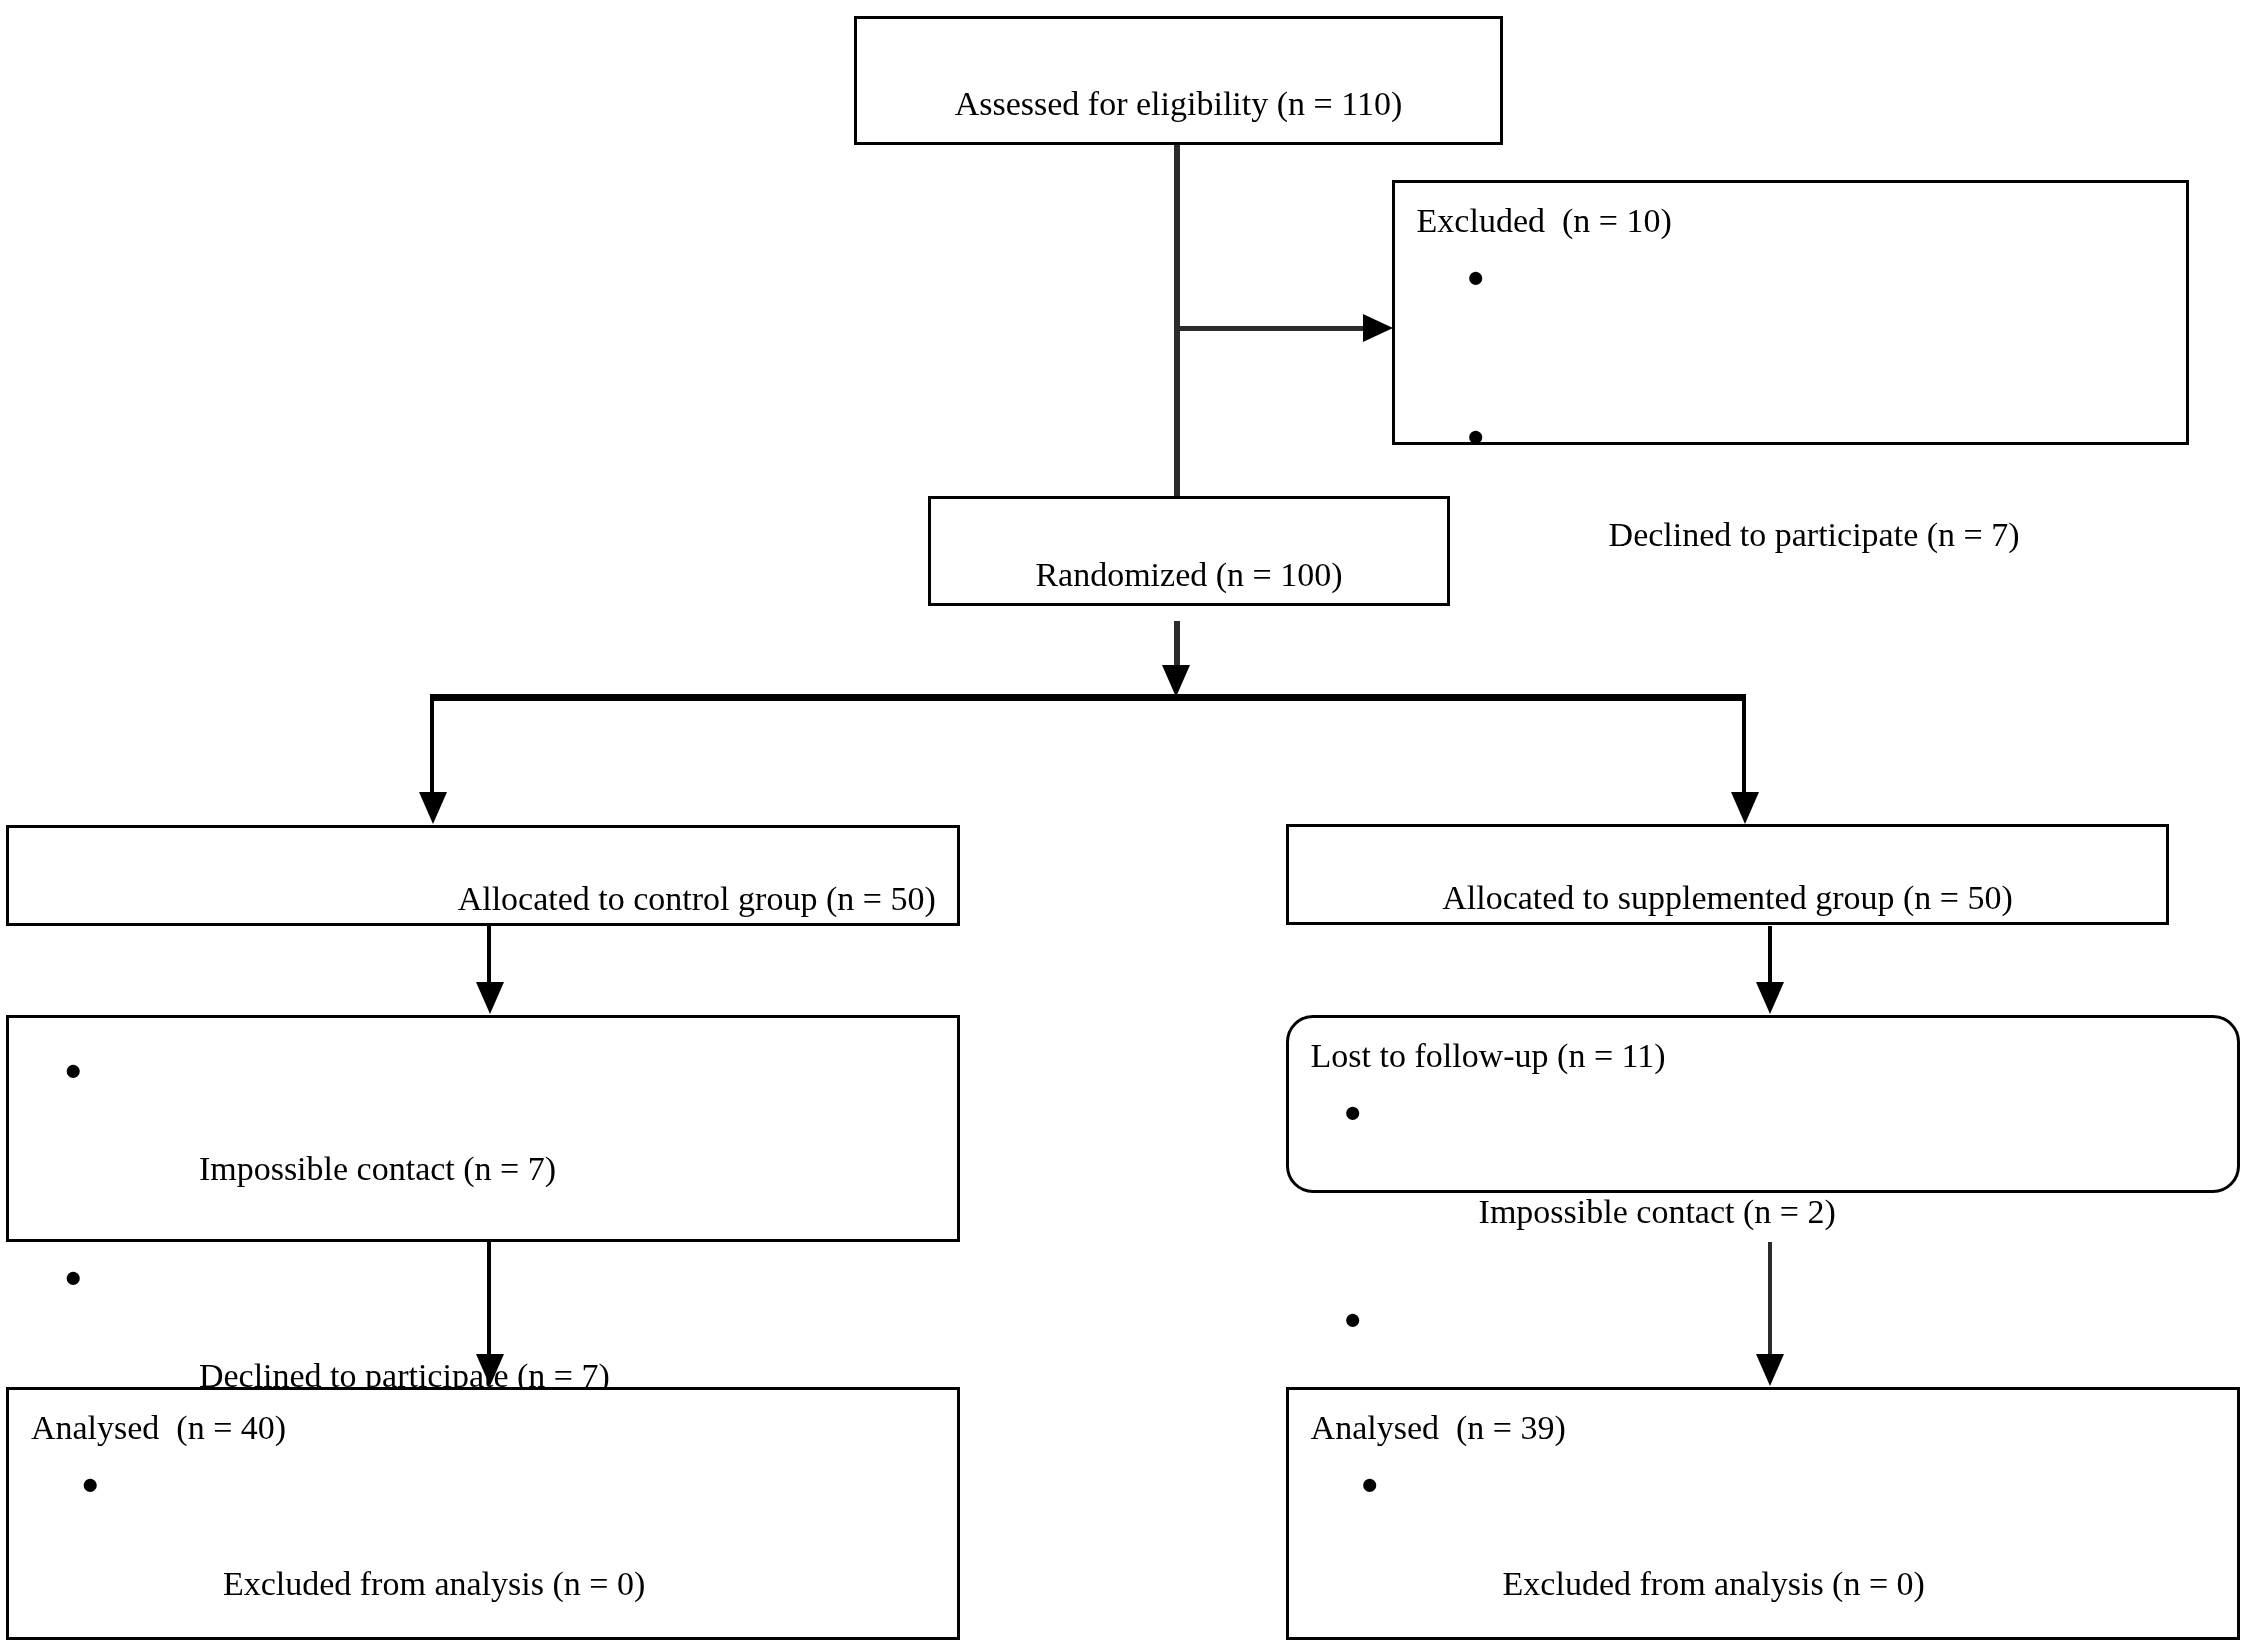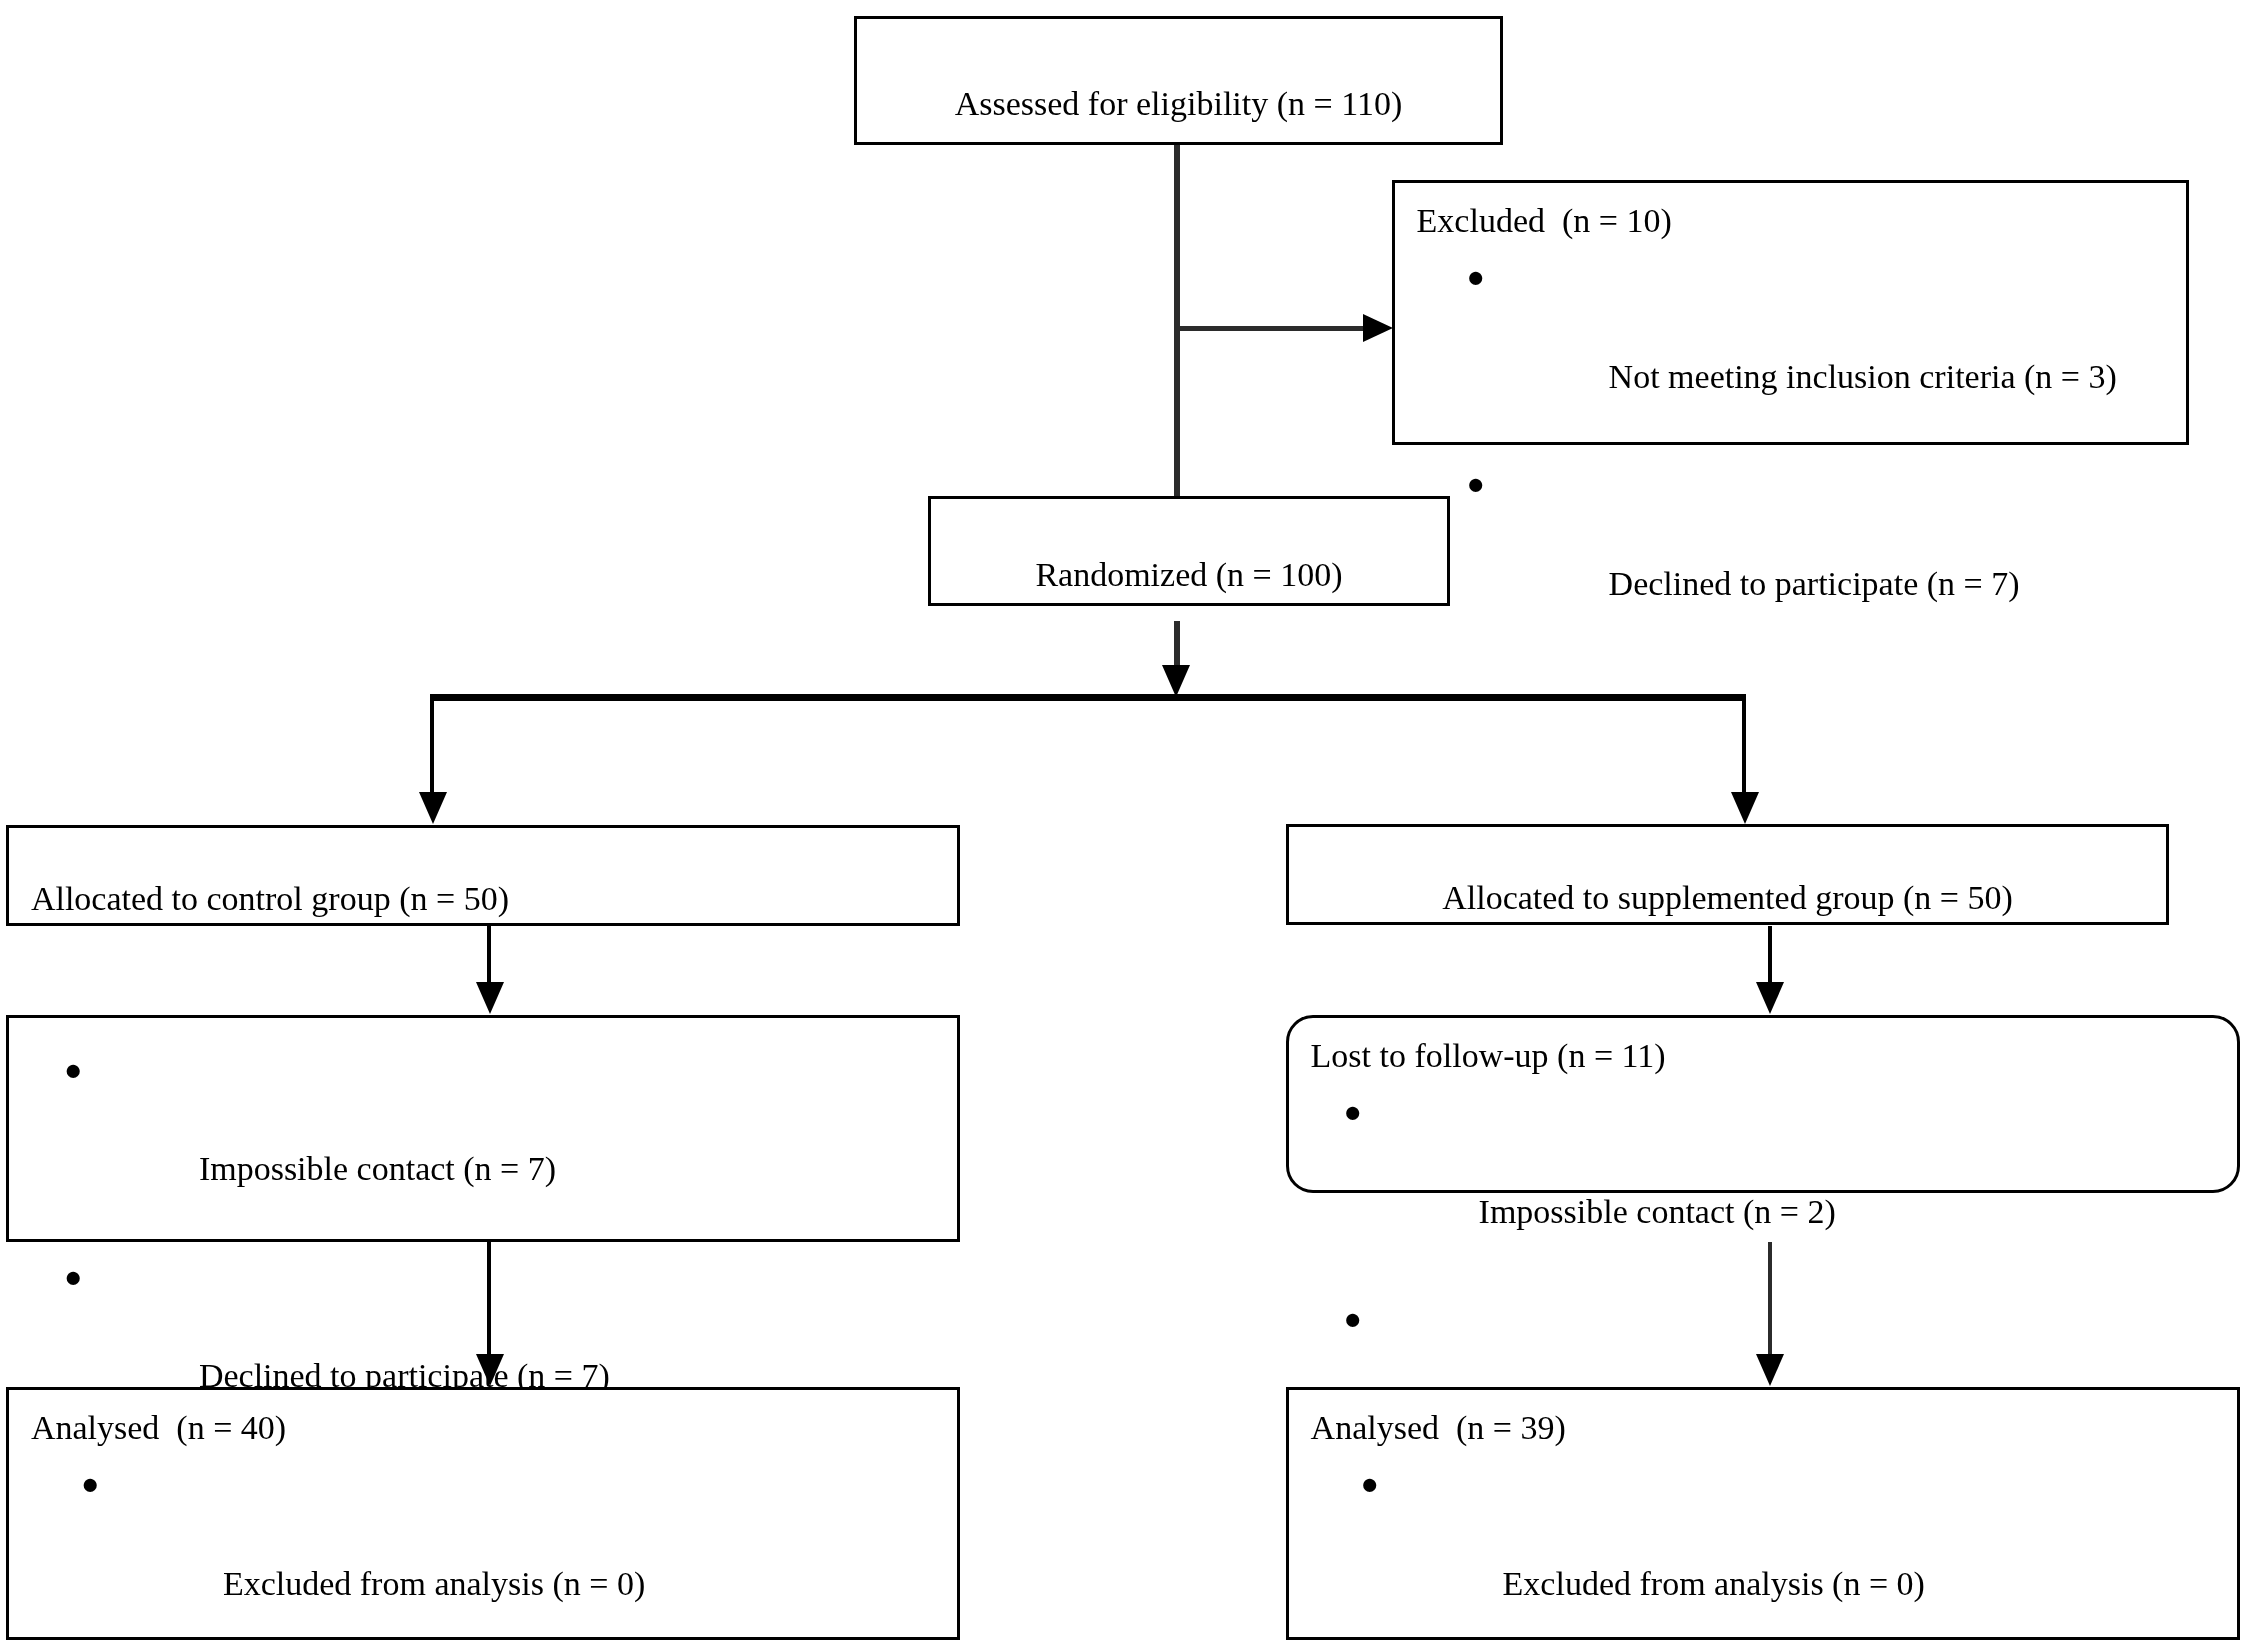--- a/index.html
+++ b/index.html
@@ -113,21 +113,20 @@
 
   <div class="hline" style="left:1177px; top:326px; width:190px; height:5.1px; background:#2b2b2b;"></div>
   <div class="arrow-right" style="left:1363px; top:314px;"></div>
 
   <div class="box" style="left:1392px; top:180px; width:797px; height:265px;">
     <div class="box-inner">
       <div class="headline">Excluded  (n = 10)</div>
       <ul class="bullets">
         <li>
           <span class="dot">●</span>
-          <span>Not meeting inclusion criteria (n = 3)</span>
         </li>
         <li>
           <span class="dot">●</span>
           <span>Declined to participate (n = 7)</span>
         </li>
       </ul>
     </div>
   </div>
 
   <div class="box" style="left:928px; top:496px; width:522px; height:110px;">
@@ -141,21 +140,21 @@
   <div class="vline" style="left:1174px; top:621px; width:5.7px; height:46px;"></div>
   <div class="arrow-down" style="left:1162px; top:665px;"></div>
   <div class="hline" style="left:430px; top:694px; width:1316px; height:7px;"></div>
   <div class="vline" style="left:430px; top:694px; width:4.4px; height:102px; background:#000000;"></div>
   <div class="arrow-down" style="left:419px; top:792px;"></div>
   <div class="vline" style="left:1742px; top:694px; width:4.4px; height:102px; background:#000000;"></div>
   <div class="arrow-down" style="left:1731px; top:792px;"></div>
 
   <div class="box" style="left:6.3px; top:825px; width:954px; height:101px;">
     <div class="vcenter">
-      <div class="box-inner" style="width:100%; padding-top:0; padding-bottom:0;">
+      <div class="box-inner" style="width:100%; padding-top:0; padding-bottom:0;text-align:right;">
         <div class="headline">Allocated to control group (n = 50)</div>
       </div>
     </div>
   </div>
 
   <div class="vline" style="left:487px; top:926px; width:4.4px; height:58px; background:#000000;"></div>
   <div class="arrow-down" style="left:476px; top:982px;"></div>
 
   <div class="box" style="left:6.3px; top:1015px; width:954px; height:227px;">
     <div class="box-inner">

